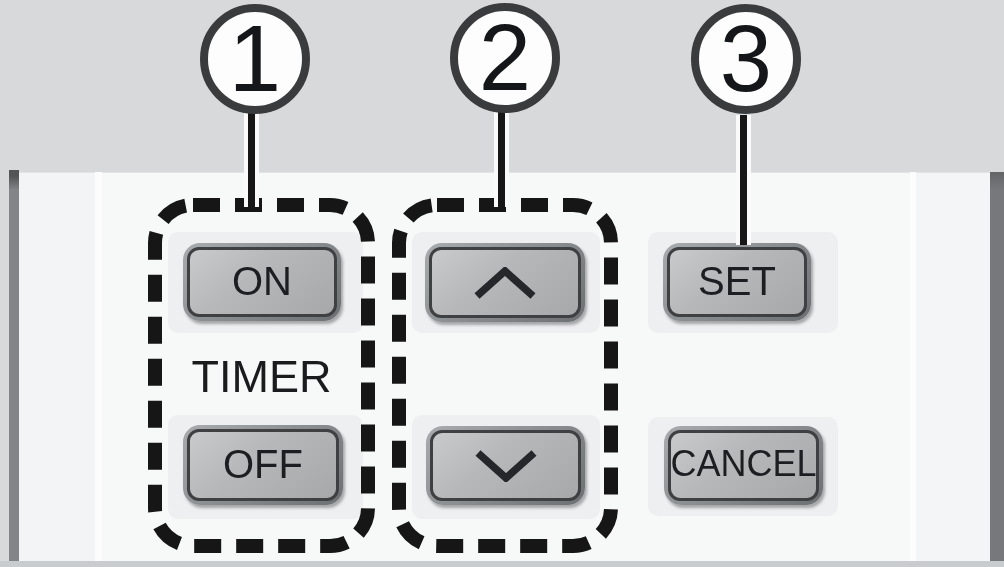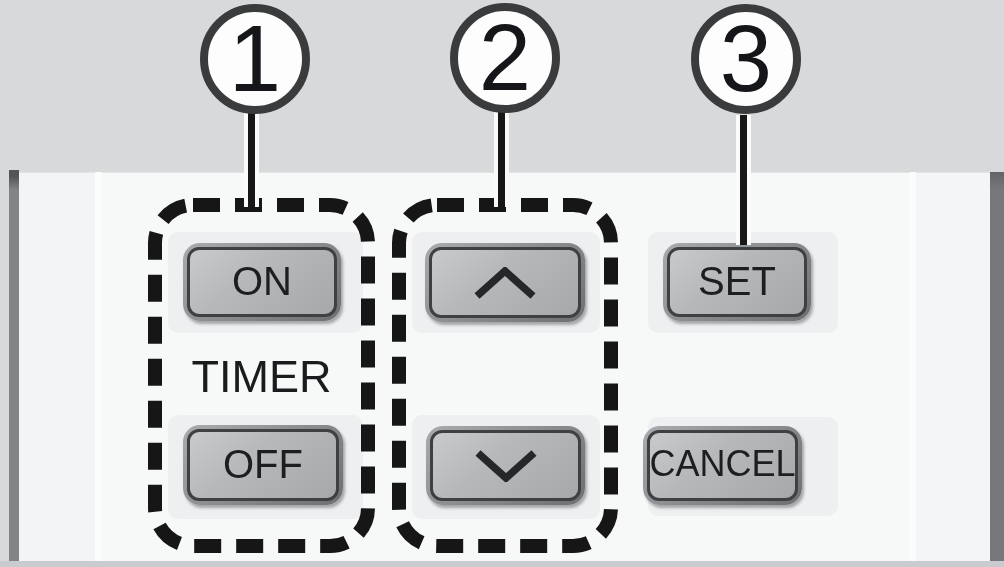--- a/index.html
+++ b/index.html
@@ -90,21 +90,21 @@
     line-height: 1;
     padding-bottom: 3px;
   }
   .btn-cancel .btn-label { font-size: 36px; }
 
   .btn-on     { left: 183px; top: 243px; width: 158px; height: 78px; }
   .btn-off    { left: 183px; top: 425px; width: 160px; height: 80px; }
   .btn-up     { left: 425px; top: 243px; width: 160px; height: 79px; }
   .btn-down   { left: 426px; top: 426px; width: 159px; height: 79px; }
   .btn-set    { left: 663px; top: 243px; width: 148px; height: 78px; }
-  .btn-cancel { left: 643px; top: 426px; width: 159px; height: 79px; }
+  .btn-cancel { left: 664px; top: 426px; width: 159px; height: 79px; }
 
   .chevron { display: block; }
 
   
   .timer-label {
     position: absolute;
     left: 148px; top: 353px; width: 227px;
     text-align: center;
     font-size: 45px;
     line-height: 48px;

